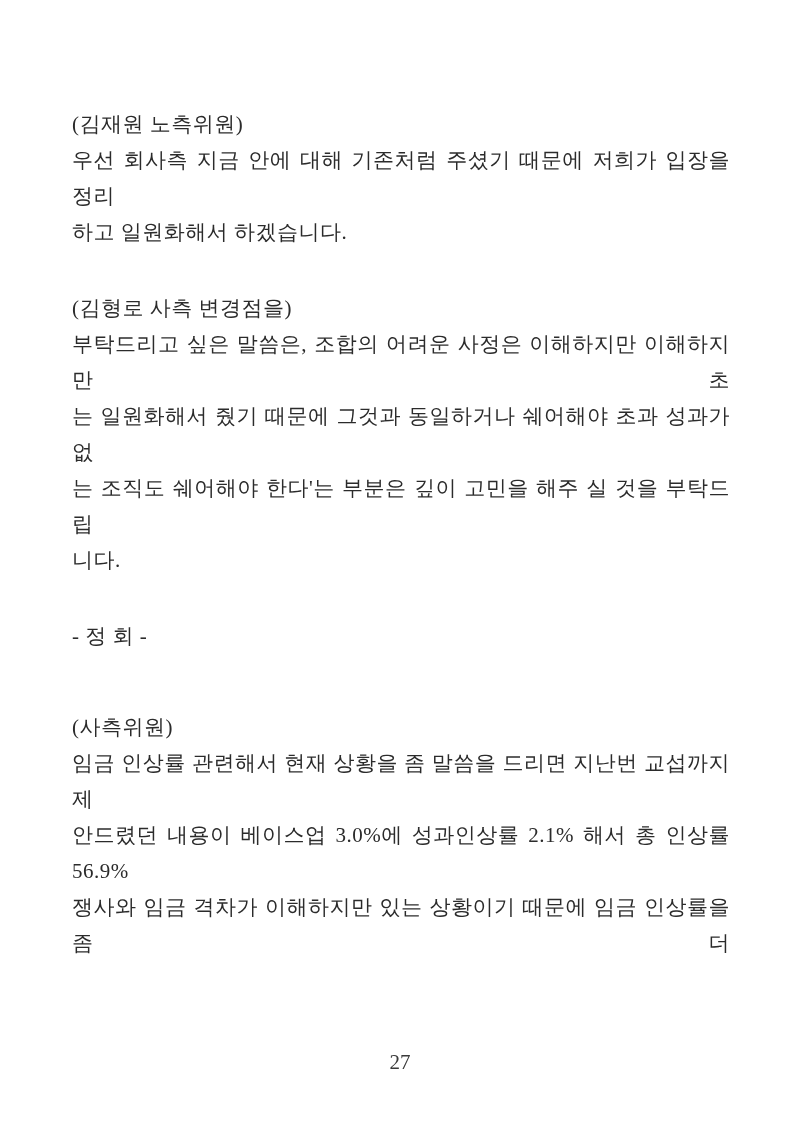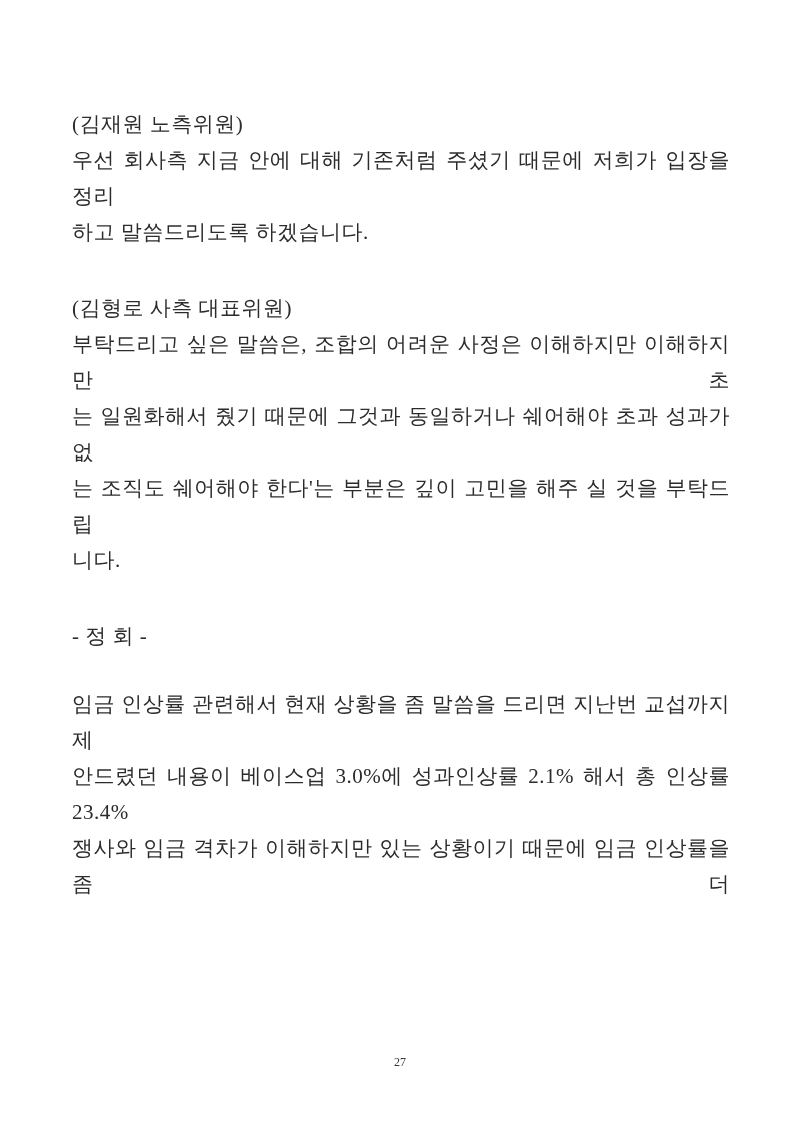--- a/index.html
+++ b/index.html
@@ -32,60 +32,61 @@
     white-space: normal;
     text-align: left;
   }
   
   .line.j {
     text-align: justify;
     text-align-last: justify;
   }
   .recess-block {
     margin-top: 10px;
-    margin-bottom: 32px;
+    margin-bottom: 55px;
   }
   .page-number {
     position: absolute;
     top: 1050px;
     left: 0;
     width: 100%;
     text-align: center;
-    font-size: 12px;
+    font-size: 21px;
     line-height: 24px;
     color: #3a3a3a;
     font-family: "Liberation Serif", "DejaVu Serif", serif;
   }
 </style>
 </head>
 <body>
 
 <div class="page">
   <div class="doc">
 
     <section class="block">
       <div class="line">(김재원 노측위원)</div>
       <div class="line j">우선 회사측 지금 안에 대해 기존처럼 주셨기 때문에 저희가 입장을 정리</div>
-      <div class="line">하고 말씀드리도록 하겠습니다.</div>
+      <div class="line">하고 일원화해서 하겠습니다.</div>
     </section>
 
     <section class="block">
-      <div class="line">(김형로 사측 대표위원)</div>
+      <div class="line">(김형로 사측 변경점을)</div>
       <div class="line j">부탁드리고 싶은 말씀은, 조합의 어려운 사정은 이해하지만 이해하지만 초</div>
       <div class="line j">는 일원화해서 줬기 때문에 그것과 동일하거나 쉐어해야 초과 성과가 없</div>
       <div class="line j">는 조직도 쉐어해야 한다'는 부분은 깊이 고민을 해주 실 것을 부탁드립</div>
       <div class="line">니다.</div>
     </section>
 
     <section class="block recess-block">
       <div class="line">- 정 회 -</div>
     </section>
 
     <section class="block">
+      <div class="line">(사측위원)</div>
       <div class="line j">임금 인상률 관련해서 현재 상황을 좀 말씀을 드리면 지난번 교섭까지 제</div>
-      <div class="line j">안드렸던 내용이 베이스업 3.0%에 성과인상률 2.1% 해서 총 인상률 23.4%</div>
+      <div class="line j">안드렸던 내용이 베이스업 3.0%에 성과인상률 2.1% 해서 총 인상률 56.9%</div>
       <div class="line j">쟁사와 임금 격차가 이해하지만 있는 상황이기 때문에 임금 인상률을 좀 더</div>
     </section>
 
   </div>
 
   <div class="page-number">27</div>
 </div>
 
 </body></html>

